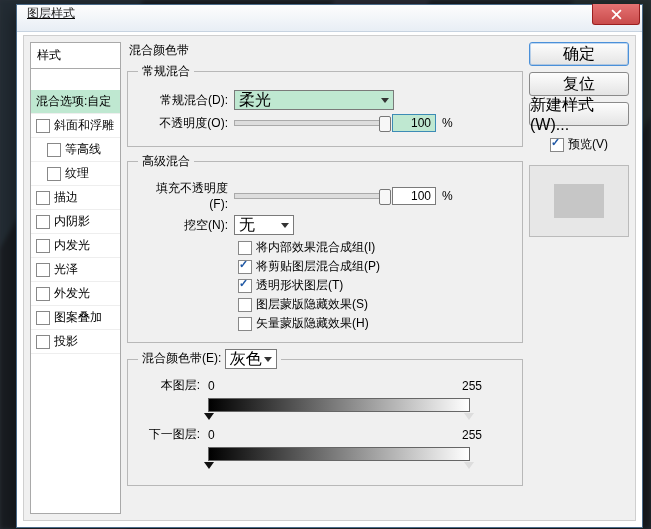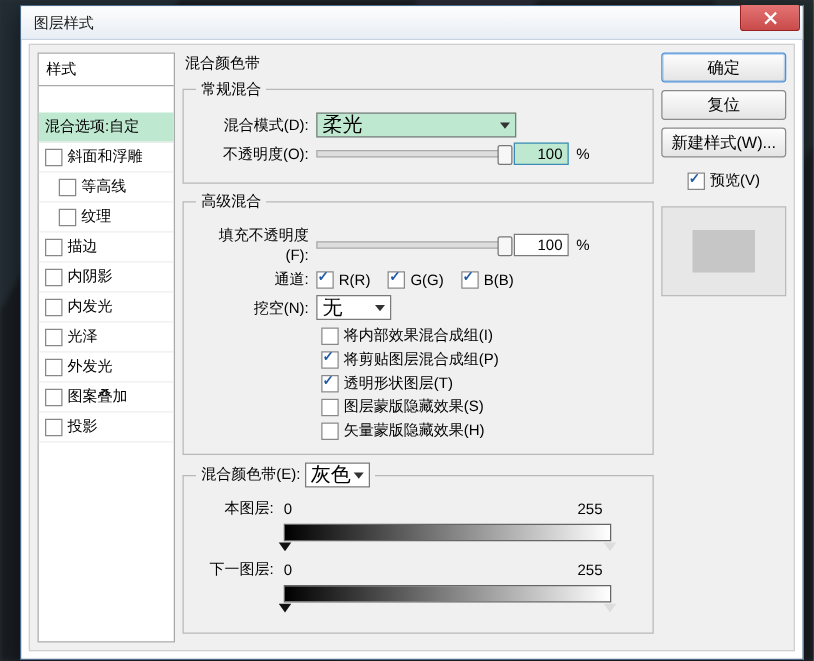--- a/index.html
+++ b/index.html
@@ -30,23 +30,24 @@
   .window{
     position:absolute;left:16px;top:4px;width:625px;height:522px;
     background:#fff;
     border:1px solid #4a6a88;
     box-shadow:0 6px 18px rgba(0,0,0,.5);
   }
   .titlebar{
     height:26px;
     background:linear-gradient(#fdfdfd,#e8eef5);
     border-bottom:1px solid #c7d3e0;
-    display:flex;align-items:center;
+    display:flex;
     padding:0 0 0 10px;
     position:relative;
+    text-decoration:underline;
   }
   .title{color:#222;font-size:12px;}
   .close-btn{
     position:absolute;right:2px;top:-1px;
     width:46px;height:20px;
     background:linear-gradient(#e57373,var(--close-red));
     border:1px solid var(--close-red-dark);
     border-top:none;
     border-radius:0 0 3px 3px;
     display:flex;align-items:center;justify-content:center;
@@ -57,21 +58,21 @@
     position:absolute;left:6px;right:6px;top:30px;bottom:6px;
     background:var(--panel);
     border:1px solid #cfcfcf;
     display:flex;
     gap:6px;
     padding:6px;
     box-sizing:border-box;
   }
   
   .styles-box{
-    width:110px;
+    width:91px;
     border:1px solid var(--border);
     background:#fff;
     display:flex;flex-direction:column;
     box-sizing:border-box;
   }
   .styles-header{
     padding:4px 6px;
     border-bottom:1px solid var(--border);
   }
   .style-item{
@@ -146,21 +147,21 @@
   .blend-row{display:grid;grid-template-columns:70px 50px auto 50px;align-items:center;margin:2px 0;}
   .blend-row .gl{text-align:right;padding-right:8px;}
   
   .rightcol{
     width:100px;display:flex;flex-direction:column;gap:6px;align-items:stretch;
   }
   .btn{
     height:22px;border:1px solid #8a8a8a;border-radius:3px;
     background:linear-gradient(#fdfdfd,#e4e4e4);
     display:flex;align-items:center;justify-content:center;
-    font-size:13px;
+    font-size:16px;
   }
   .btn.default{border-color:var(--blue-border);box-shadow:0 0 0 1px rgba(74,144,217,.35) inset;}
   .preview-chk{display:flex;align-items:center;justify-content:center;gap:4px;margin-top:4px;}
   .preview-box{
     margin-top:6px;height:70px;border:1px solid #bbb;background:#e7e7e7;position:relative;
   }
   .preview-box::after{content:"";position:absolute;left:24px;top:18px;width:50px;height:34px;background:#c6c6c6;}
 </style>
 </head>
 <body>
@@ -226,21 +227,21 @@
           </div>
         </div>
     </div>
 
     <div class="main">
       <div class="section-title">混合颜色带</div>
 
       <fieldset>
         <legend>常规混合</legend>
         <div class="row">
-          <label class="lbl">混合模式(D):</label>
+          <label class="lbl">常规混合(D):</label>
           <div class="fake-select hl" style="min-width:160px">
             <span>柔光</span>
             <span class="caret"></span>
           </div>
         </div>
         <div class="row">
           <label class="lbl">不透明度(O):</label>
           <div class="slider">
               <div class="thumb" style="left:100%"></div>
             </div>
@@ -255,37 +256,20 @@
         <legend>高级混合</legend>
         <div class="row">
           <label class="lbl">填充不透明度(F):</label>
           <div class="slider">
               <div class="thumb" style="left:100%"></div>
             </div>
           <div class="numbox">
               <span>100</span>
             </div>
           <span>%</span>
-        </div>
-        <div class="row">
-          <label class="lbl">通道:</label>
-          <div class="chan-group">
-            <div class="chkrow">
-                <span class="chk checked"></span>
-                <span class="u">R(R)</span>
-              </div>
-            <div class="chkrow">
-                <span class="chk checked"></span>
-                <span class="u">G(G)</span>
-              </div>
-            <div class="chkrow">
-                <span class="chk checked"></span>
-                <span class="u">B(B)</span>
-              </div>
-          </div>
         </div>
         <div class="row">
           <label class="lbl">挖空(N):</label>
           <div class="fake-select">
             <span>无</span>
             <span class="caret"></span>
           </div>
         </div>
         <div class="stack" id="adv-opts">
             <div class="chkrow">

